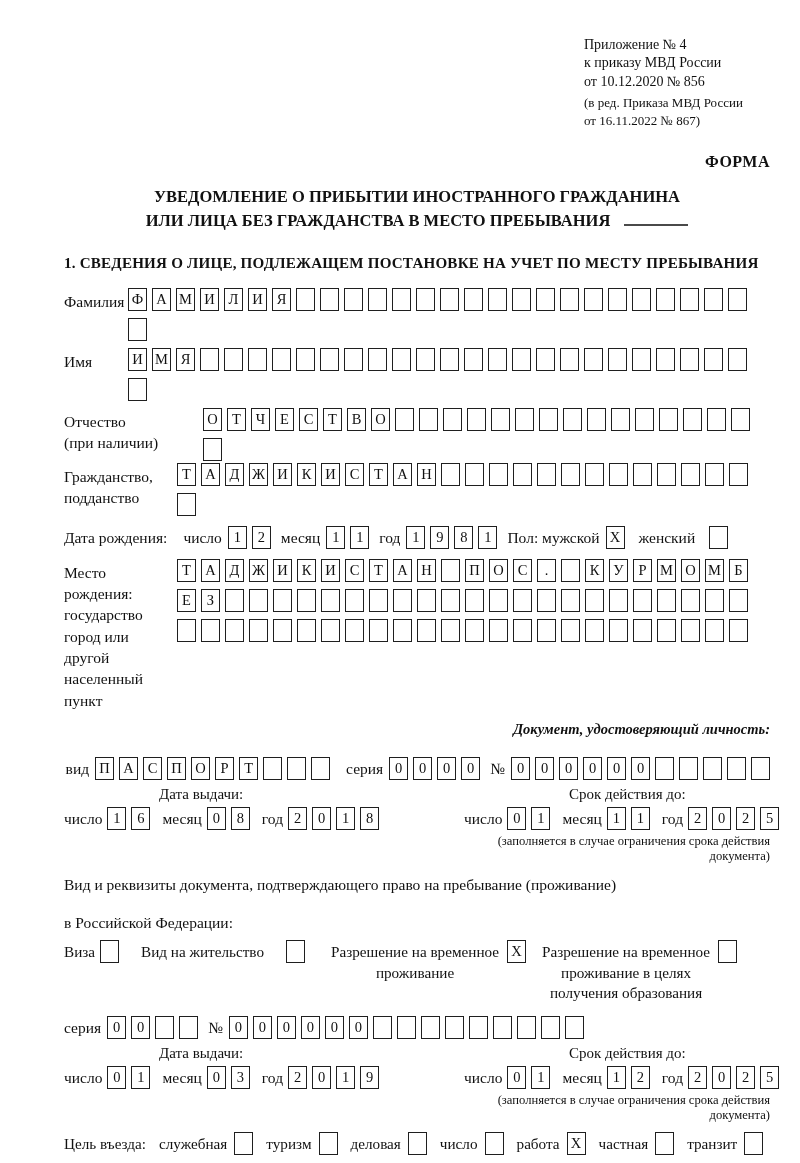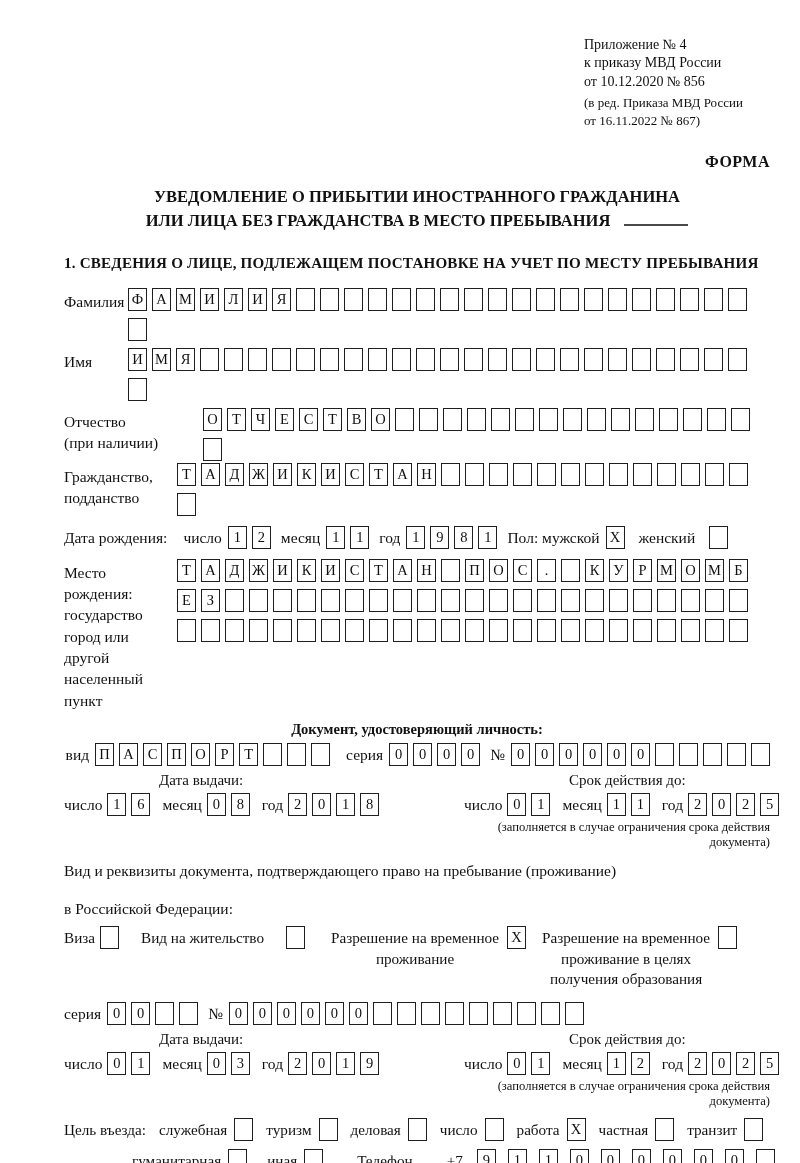--- a/index.html
+++ b/index.html
@@ -20,21 +20,21 @@
   .frow{display:flex;align-items:flex-start;margin-top:7px;}
   .flabel{font-size:15.5px;line-height:1.38;padding-top:3px;flex:0 0 auto;}
   .boxes{display:flex;flex-wrap:wrap;gap:5px;row-gap:7px;flex:1 1 auto;}
   .box{width:19px;height:23px;border:1.6px solid #1f1f1f;box-sizing:border-box;display:inline-flex;
        align-items:center;justify-content:center;font-size:14.5px;flex:0 0 auto;background:#fff;}
   .w64{width:64px;} .w113{width:113px;} .w139{width:139px;}
 
   .inline-label{font-size:15.5px;padding-top:3px;margin:0 6px 0 10px;text-align:right;}
   .inline-label.first{margin-left:0;}
 
-  .center-bold{font-weight:bold;text-align:center;font-size:14.5px;margin-top:10px;}
+  .center-bold{font-weight:bold;text-align:right;font-size:14.5px;margin-top:10px;font-style:italic;}
 
   
   .dates{display:flex;margin-top:6px;}
   .dcol-l{flex:0 0 400px;} .dcol-r{flex:1 1 auto;}
   .dhead{font-size:15px;margin-left:95px;}
   .dhead-r{font-size:15px;margin-left:105px;}
   .dline{display:flex;align-items:flex-start;margin-top:4px;}
   .dline .inline-label{margin-left:0;margin-right:5px;padding-top:3px;}
   .note-right{font-size:12.6px;text-align:right;margin-top:4px;}
 
@@ -317,21 +317,21 @@
           <span class="box"></span>
           <span class="box"></span>
           <span class="box"></span>
           <span class="box"></span>
         </div>
     </div>
   </div>
 
   <div class="center-bold">Документ, удостоверяющий личность:</div>
 
-  <div class="frow" style="margin-top:5px;">
+  <div class="frow" style="margin-top:19px;">
     <span class="inline-label first" style="width:42px;">вид</span>
     <span class="boxes" style="flex:0 0 auto;">
         <span class="box">П</span>
         <span class="box">А</span>
         <span class="box">С</span>
         <span class="box">П</span>
         <span class="box">О</span>
         <span class="box">Р</span>
         <span class="box">Т</span>
         <span class="box"></span>

